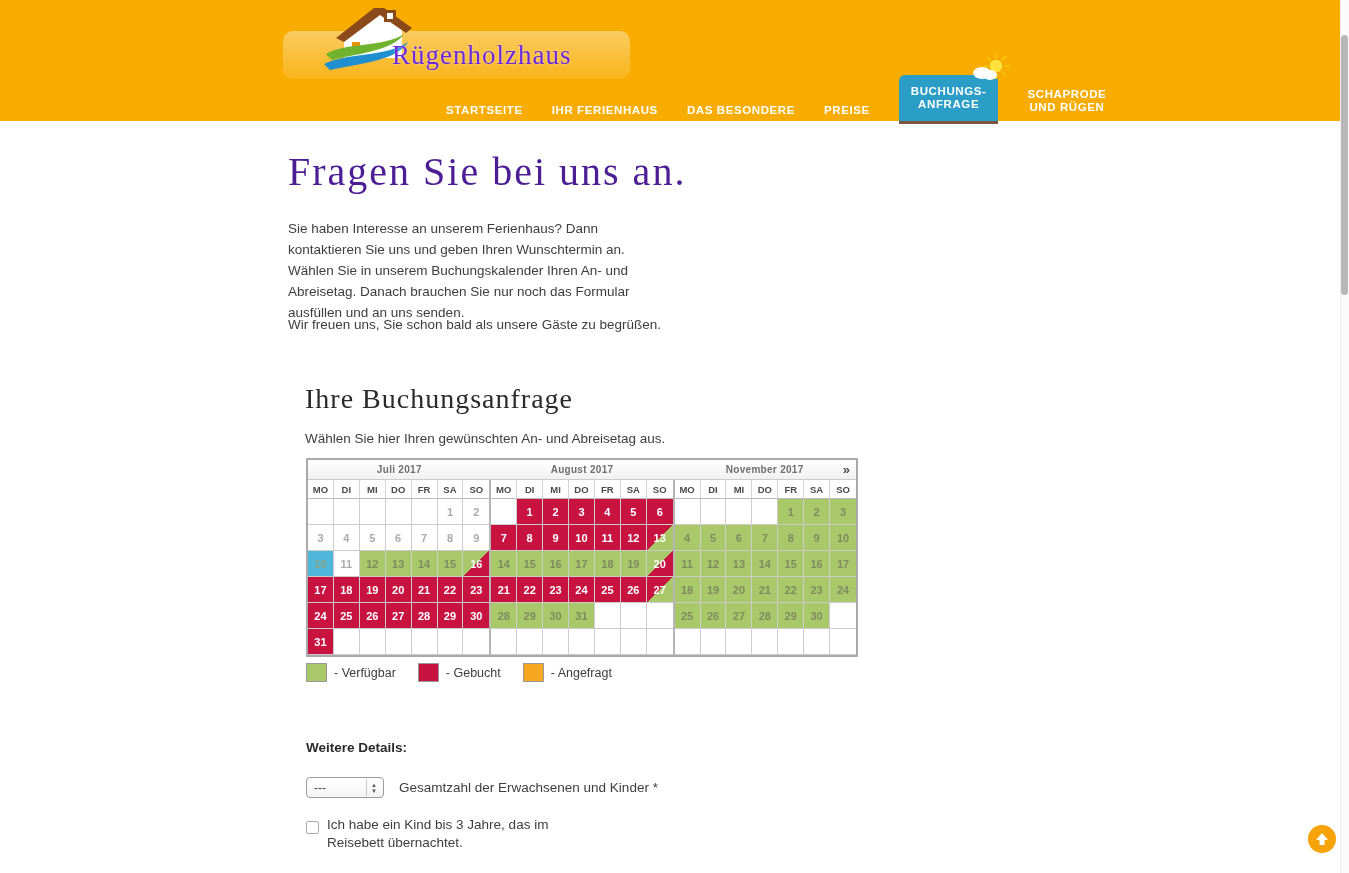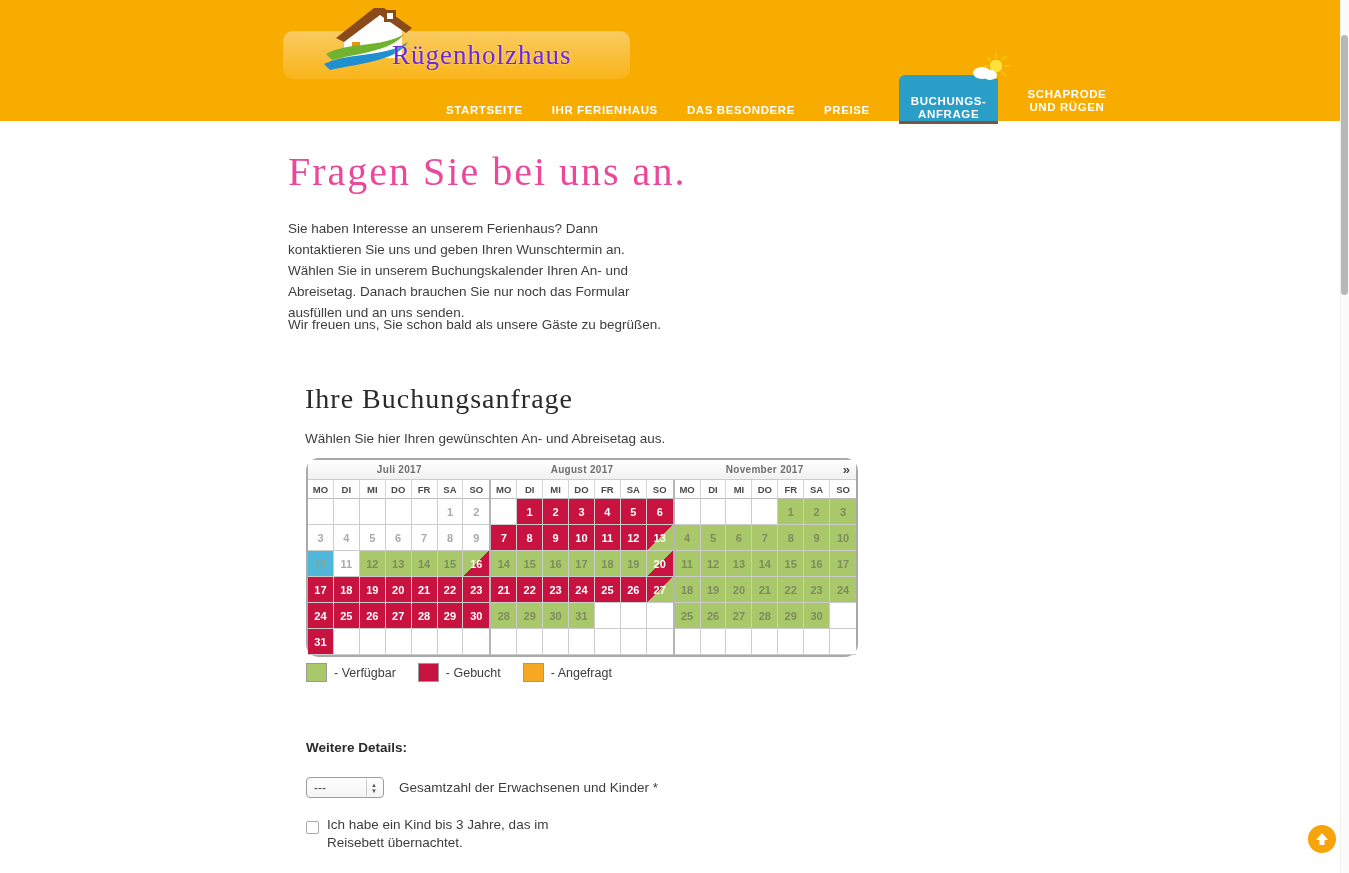--- a/index.html
+++ b/index.html
@@ -35,44 +35,44 @@
     color:#fff; font-size:11.5px; font-weight:bold; letter-spacing:0.6px;
     text-transform:uppercase; padding-bottom:4px; white-space:nowrap; cursor:pointer;
     text-align:center; line-height:13px;
   }
   .nav-item.two-line { padding-bottom:7px; }
   .nav-item.active-tab {
     position:relative;
     background:#2B9EC7; height:46px; padding:0 12px 0 12px;
     border-radius:6px 6px 0 0;
     box-shadow: 0 3px 0 0 rgba(100,55,30,0.85);
-    display:flex; flex-direction:column; justify-content:flex-end; padding-top:0;
+    display:flex; flex-direction:column; justify-content:center; padding-top:0;
   }
   .sun-icon { position:absolute; top:-24px; right:-16px; width:48px; height:34px; }
   
   .page-title {
     position:absolute; left:288px; top:148px;
     font-family: cursive;
-    font-size: 40px; color:#ec4899; letter-spacing:2px; font-weight:normal;
+    font-size: 40px; color:#4c1d95; letter-spacing:2px; font-weight:normal;
   }
   .intro-1 { position:absolute; left:288px; top:218px; width:384px;
     font-size:13.5px; line-height:21px; color:#3D3D3D; }
   .intro-2 { position:absolute; left:288px; top:314px; width:420px;
     font-size:13.5px; line-height:21px; color:#3D3D3D; }
   .section-title {
     position:absolute; left:305px; top:383px;
     font-family: cursive;
     font-size: 28px; color:#2B2B2B; letter-spacing:1px; font-weight:normal;
   }
   .section-hint { position:absolute; left:305px; top:431px;
     font-size:13.5px; color:#3D3D3D; }
   
   .calendar {
     position:absolute; left:306px; top:458px; width:552px;
-    border:2px solid #A9A9A9; border-radius:13px; background:#fff;
+    border:2px solid #A9A9A9; border-radius:1px; background:#fff;
   }
   .cal-titlebar {
     position:relative; height:20px;
     background: linear-gradient(180deg,#ffffff,#f1f1f1);
     border-bottom:1px solid #ccc;
     display:flex;
   }
   .cal-title { flex:1; text-align:center; font-size:10px; font-weight:bold;
     color:#6F6F6F; line-height:20px; letter-spacing:0.3px; }
   .cal-next { position:absolute; right:6px; top:0; font-size:13px; color:#4A4A4A;

